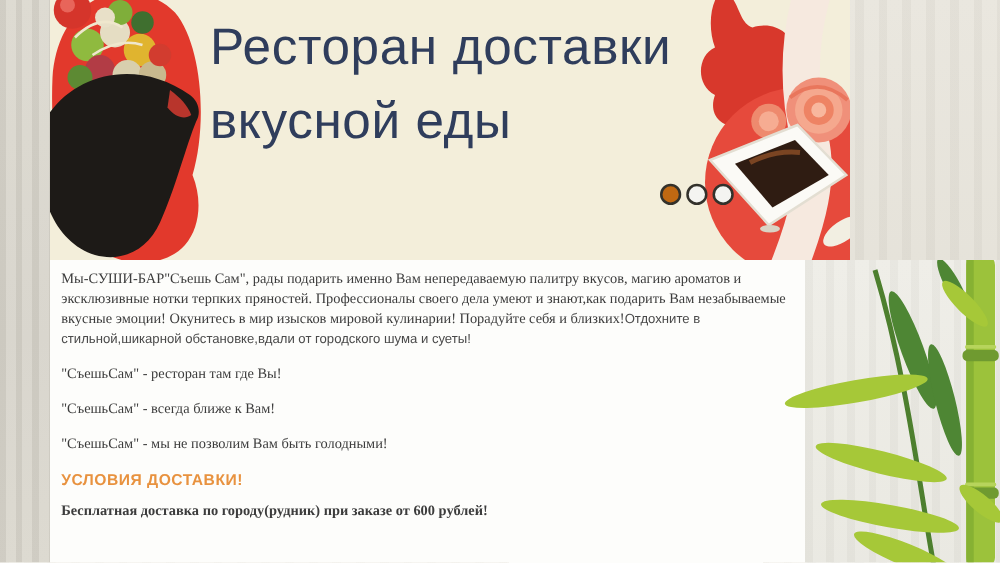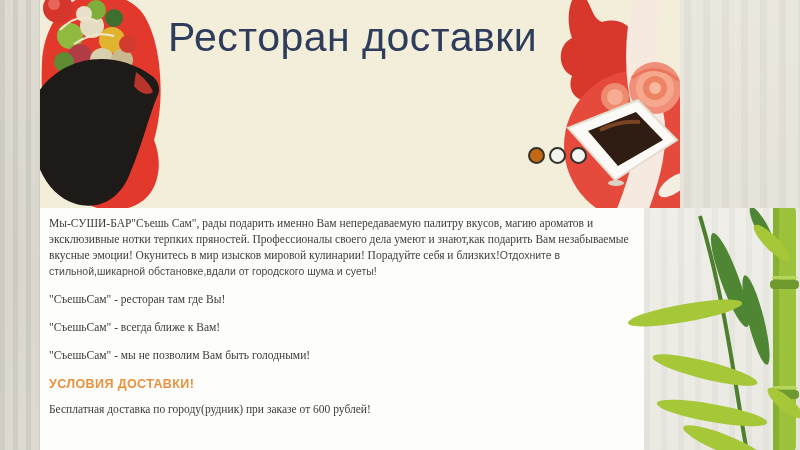--- a/index.html
+++ b/index.html
@@ -43,21 +43,21 @@
     font-family:"Liberation Serif", serif; font-size:11.5px; color:#3c3c3c;
   }
   .intro{ line-height:16px; margin-bottom:14px; }
   .intro .sans{ font-family:"Liberation Sans", sans-serif; font-size:10.5px; color:#4a4a4a; }
   .slogan{ line-height:13px; margin-bottom:15px; }
   .delivery-heading{
     font-family:"Liberation Sans", sans-serif; font-weight:bold;
     font-size:12.5px; color:#e8923f; letter-spacing:0.4px;
     margin-top:6px; margin-bottom:12px;
   }
-  .term{ line-height:13px; margin-bottom:15px; }
+  .term{ line-height:13px; margin-bottom:15px;font-weight:bold; }
   
   .right-strip{
     position:absolute; left:644px; top:208px; width:156px; height:242px;
     background:
       repeating-linear-gradient(90deg, rgba(120,116,106,0.05) 0 6px, rgba(255,255,255,0.05) 6px 17px),
       linear-gradient(180deg,#eeede7 0%,#e9e8e1 100%);
   }
   .bamboo-art{ position:absolute; left:600px; top:208px; z-index:3; pointer-events:none; }
 </style>
 </head>
@@ -85,20 +85,21 @@
       <circle cx="88,"></circle>
       <circle cx="88" cy="44" r="9" fill="#d23c2f"></circle>
       <path d="M20,30 Q40,10 58,22 M34,44 Q55,30 74,36" stroke="#efe7cd" stroke-width="2" fill="none"></path>
     </g>
     <path d="M-4,96 C18,58 70,46 112,76 C119,81 121,90 117,97 C109,116 100,152 88,178 C78,200 58,210 36,204 C16,198 2,180 -4,158 Z" fill="#1d1a17"></path>
     <path d="M96,72 C104,78 110,84 113,92 C108,96 100,94 94,86 Z" fill="#b8352c"></path>
   </svg>
 
   <div class="banner-title">
     <div>Ресторан доставки</div>
+    <div>вкусной еды</div>
   </div>
 
   <svg class="deco-art" width="230" height="208" viewBox="0 0 230 208">
     <path d="M128,-8 C142,-2 140,18 152,22 C170,16 188,28 184,46 C202,50 208,70 194,80 C200,94 190,106 176,100 C170,114 150,114 144,100 C128,104 116,92 122,76 C106,68 108,44 122,38 C116,22 118,0 128,-8 Z" fill="#d8382c"></path>
     <circle cx="190" cy="146" r="76" fill="#e64a3c"></circle>
     <path d="M201,-10 C186,40 190,80 198,112 C205,142 196,176 181,214" stroke="#f6e9df" stroke-width="30" fill="none"></path>
     <g>
       <circle cx="165" cy="97" r="14" fill="#ee8a6e"></circle>
       <circle cx="165" cy="97" r="8" fill="#f6ac92"></circle>
     </g>

